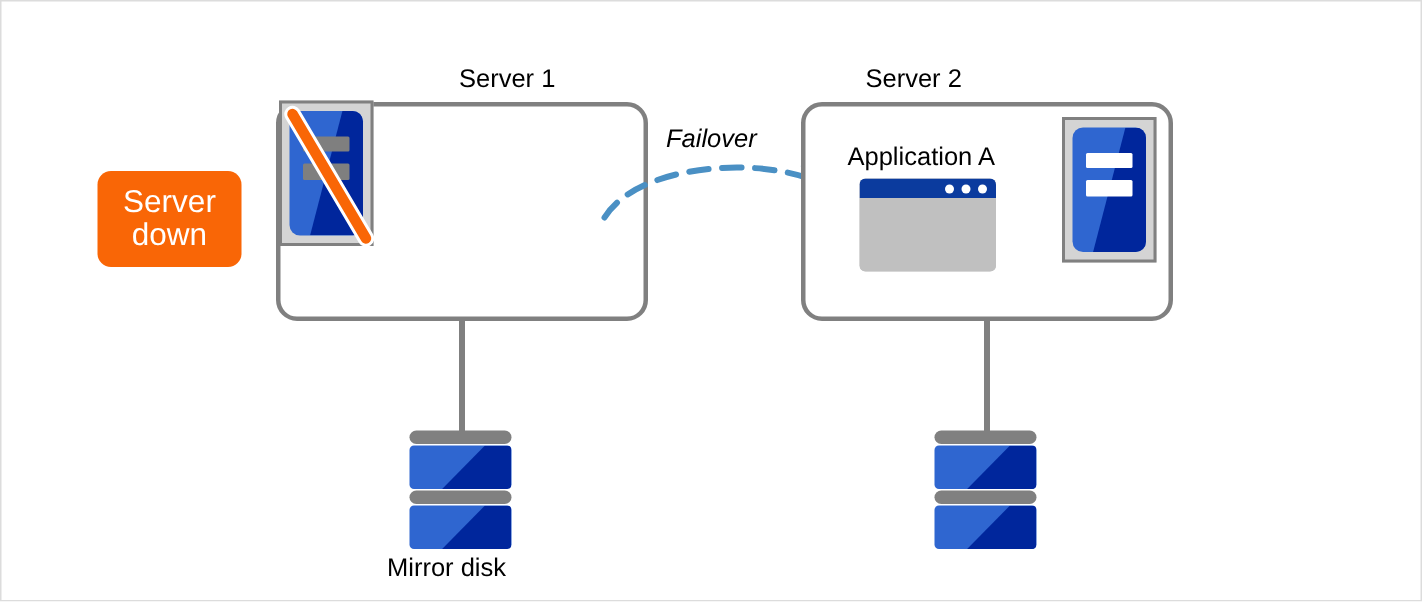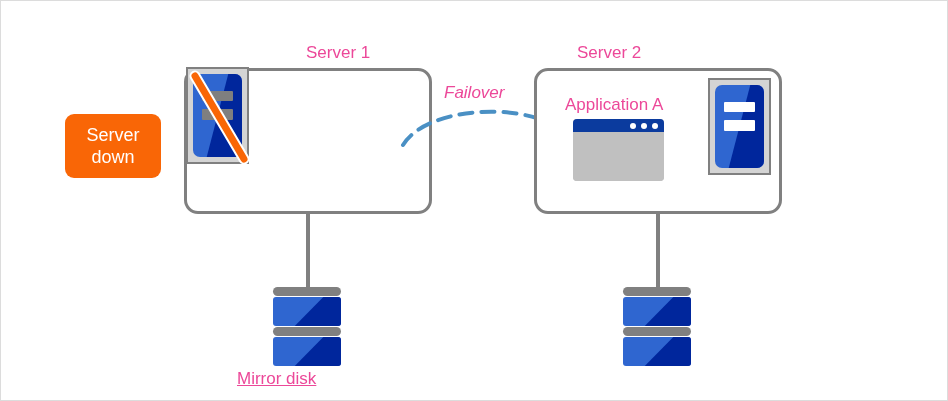--- a/index.html
+++ b/index.html
@@ -14,30 +14,30 @@
     background: #ffffff;
     border: 1px solid #dcdcdc;
     box-sizing: border-box;
     font-family: "Liberation Sans", sans-serif;
     overflow: hidden;
   }
   .abs { position: absolute; }
 
   
   .label {
-    color: #ec4899;
+    color: #000000;
     font-size: 17px;
     line-height: 20px;
     white-space: pre;
   }
   #server1-title { left: 305px; top: 42px; }
   #server2-title { left: 576px; top: 42px; }
   #failover-label { left: 443px; top: 82px; font-style: italic; }
   #app-label { left: 551px; top: 94px; margin-left: 13px; }
-  #mirror-disk-label { left: 236px; top: 368px; text-decoration: underline; }
+  #mirror-disk-label { left: 257px; top: 368px; }
 
   
   .server-box {
     border: 3px solid #808080;
     border-radius: 14px;
     background: #ffffff;
     box-sizing: border-box;
   }
   #server1-box { left: 183px; top: 67px; width: 248px; height: 146px; }
   #server2-box { left: 533px; top: 67px; width: 248px; height: 146px; }
@@ -117,21 +117,21 @@
     background: #c0c0c0;
   }
 
   
   #server-down-badge {
     left: 64px; top: 113px;
     width: 96px; height: 64px;
     background: #f96606;
     border-radius: 9px;
     color: #ffffff;
-    font-size: 18px;
+    font-size: 21px;
     line-height: 22px;
     display: flex;
     flex-direction: column;
     align-items: center;
     justify-content: center;
     text-align: center;
   }
 
   
   .connector {

